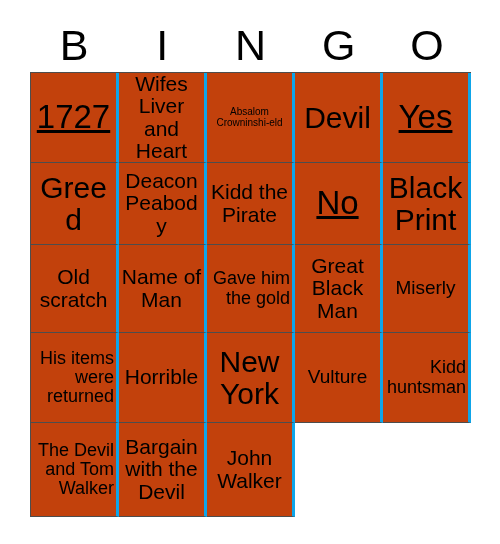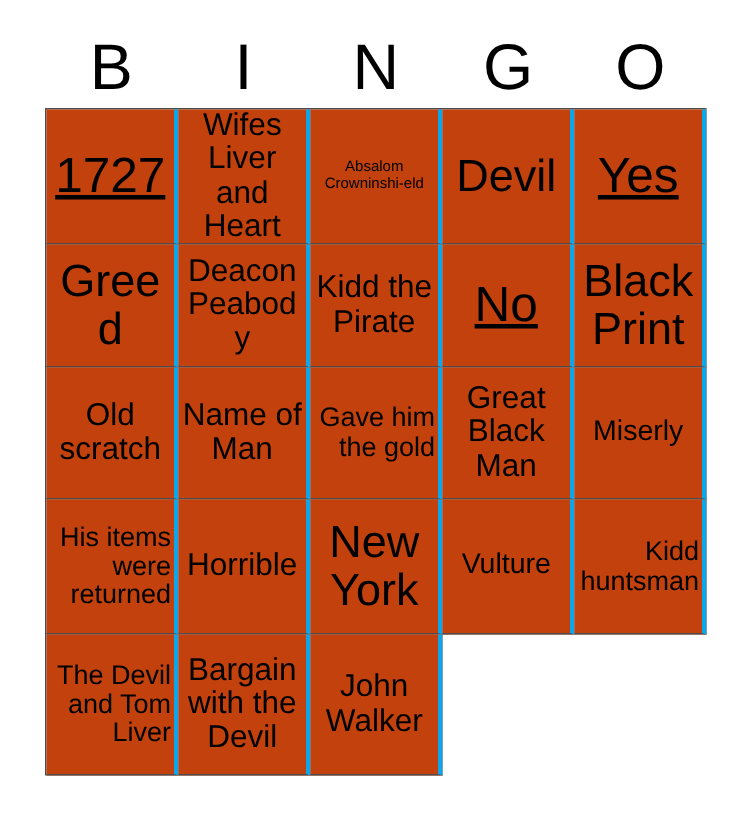--- a/index.html
+++ b/index.html
@@ -108,18 +108,18 @@
     <div class="bingo-cell fs-sm">Gave him the gold</div>
 
     <div class="bingo-cell fs-md">Great Black Man</div>
     <div class="bingo-cell fs-lg">Miserly</div>
     <div class="bingo-cell fs-sm">His items were returned</div>
     <div class="bingo-cell fs-md">Horrible</div>
     <div class="bingo-cell fs-xl">New York</div>
 
     <div class="bingo-cell fs-lg">Vulture</div>
     <div class="bingo-cell fs-sm">Kidd huntsman</div>
-    <div class="bingo-cell fs-sm">The Devil and Tom Liver</div>
+    <div class="bingo-cell fs-sm">The Devil and Tom Walker</div>
     <div class="bingo-cell fs-md">Bargain with the Devil</div>
     <div class="bingo-cell fs-md">John Walker</div>
 
   </div>
 </div>
 
 </body></html>

